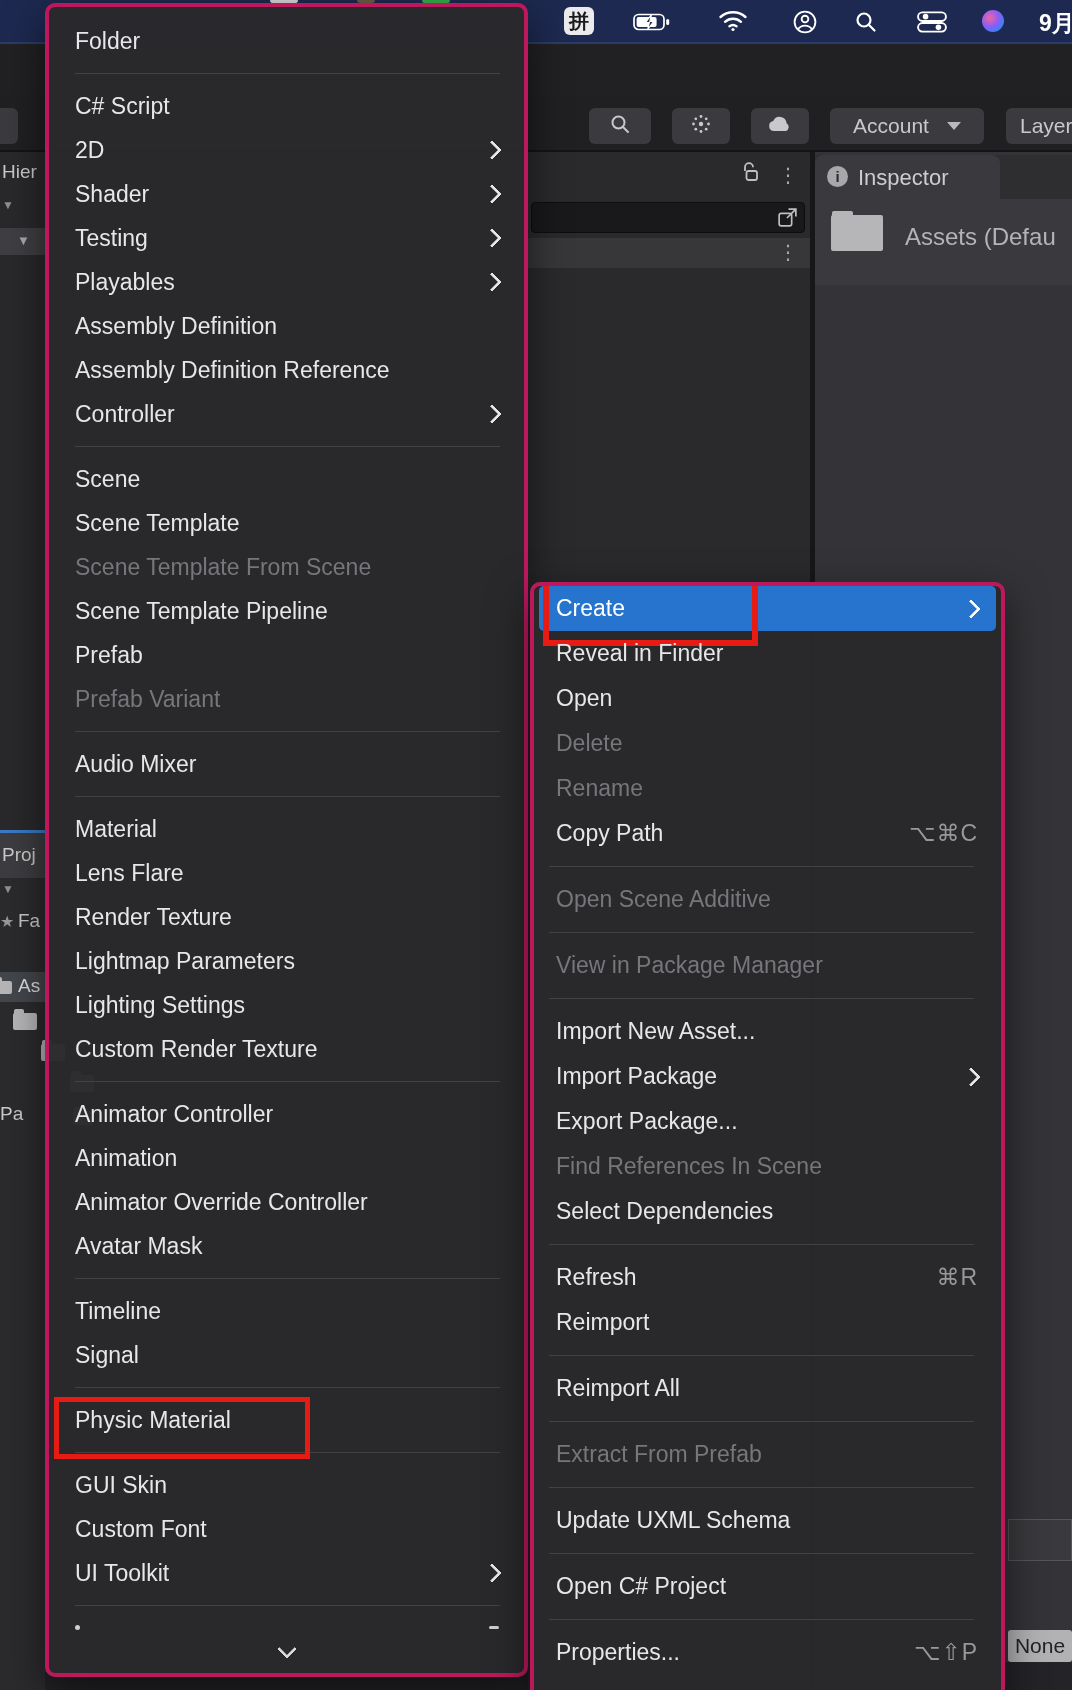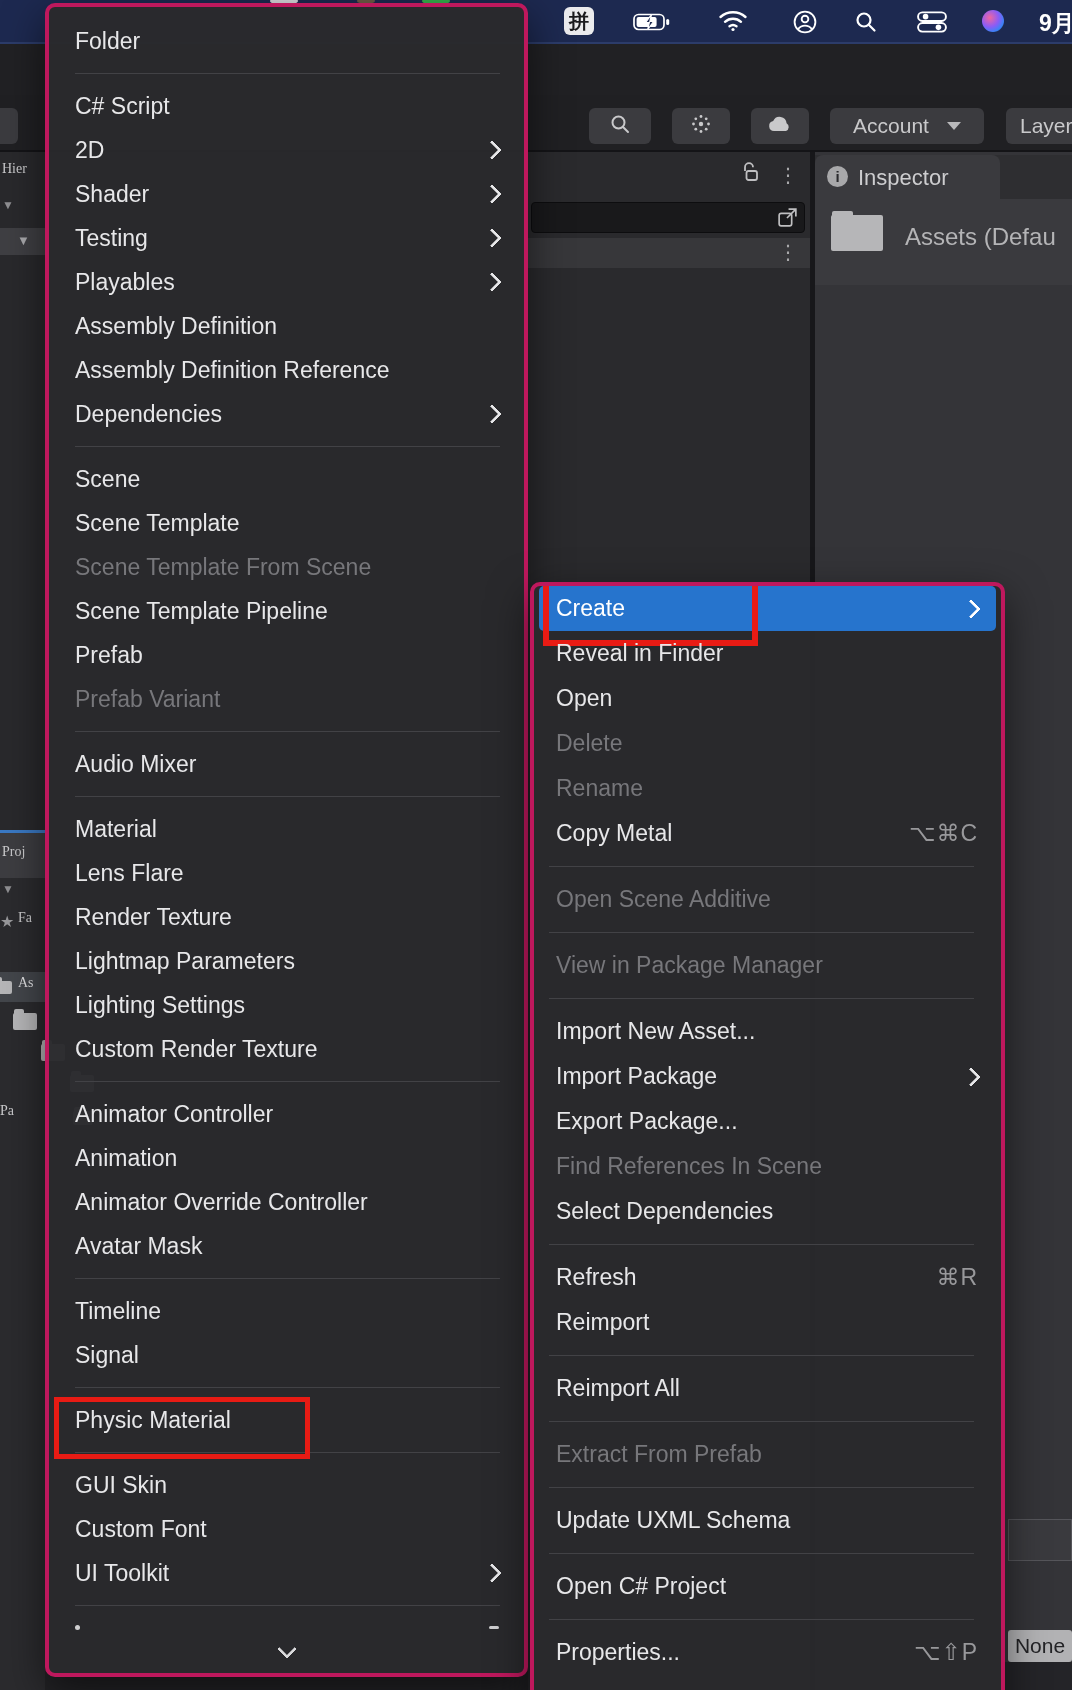--- a/index.html
+++ b/index.html
@@ -23,21 +23,21 @@
   
   .toolbar{left:0;top:95px;width:1072px;height:57px;background:#202023;border-bottom:2px solid #141417;z-index:1;}
   .tbtn{position:absolute;background:#3b3b3f;border-radius:6px;display:flex;align-items:center;
         justify-content:center;color:#c9c9cb;font-size:21px;gap:18px;}
   .caret{width:0;height:0;border-left:7px solid transparent;border-right:7px solid transparent;
          border-top:8px solid #b9b9bb;}
 
   
   .kebab{position:absolute;color:#a9a9ab;font-size:20px;line-height:20px;}
   .tri{position:absolute;color:#8e8e91;font-size:12px;}
-  .striplabel{position:absolute;color:#c9c9cb;font-size:14px;white-space:nowrap;font-family:Liberation Serif, serif;}
+  .striplabel{position:absolute;color:#c9c9cb;font-size:19px;white-space:nowrap;}
   .folder{position:relative;background:#b6b6b8;border-radius:2px;display:inline-block;}
   .folder::before{content:"";position:absolute;top:-4px;left:1px;width:40%;height:5px;
                   background:inherit;border-radius:2px 2px 0 0;}
   .infoicon{position:absolute;width:21px;height:21px;border-radius:50%;background:#a8a8aa;
             color:#2b2b2e;font-weight:700;font-size:15px;display:flex;align-items:center;justify-content:center;}
   .nonefield{position:absolute;background:#b2b2b4;color:#232326;font-size:21px;display:flex;
              align-items:center;justify-content:center;border-radius:3px;}
 
   
   .menu{position:absolute;background:rgba(41,41,44,0.97);border:4px solid #be185d;border-radius:10px;
@@ -257,21 +257,21 @@
           <span class="lbl">Playables</span>
           <span class="chv"></span>
         </div>
         <div class="mi">
           <span class="lbl">Assembly Definition</span>
         </div>
         <div class="mi">
           <span class="lbl">Assembly Definition Reference</span>
         </div>
         <div class="mi">
-          <span class="lbl">Dependencies</span>
+          <span class="lbl">Controller</span>
           <span class="chv"></span>
         </div>
         <div class="msep"></div>
         <div class="mi">
           <span class="lbl">Scene</span>
         </div>
         <div class="mi">
           <span class="lbl">Scene Template</span>
         </div>
         <div class="mi disabled">
@@ -368,21 +368,21 @@
         <div class="mi">
           <span class="lbl">Open</span>
         </div>
         <div class="mi disabled">
           <span class="lbl">Delete</span>
         </div>
         <div class="mi disabled">
           <span class="lbl">Rename</span>
         </div>
         <div class="mi">
-          <span class="lbl">Copy Metal</span>
+          <span class="lbl">Copy Path</span>
           <span class="sc">⌥⌘C</span>
         </div>
         <div class="msep"></div>
         <div class="mi disabled">
           <span class="lbl">Open Scene Additive</span>
         </div>
         <div class="msep"></div>
         <div class="mi disabled">
           <span class="lbl">View in Package Manager</span>
         </div>

